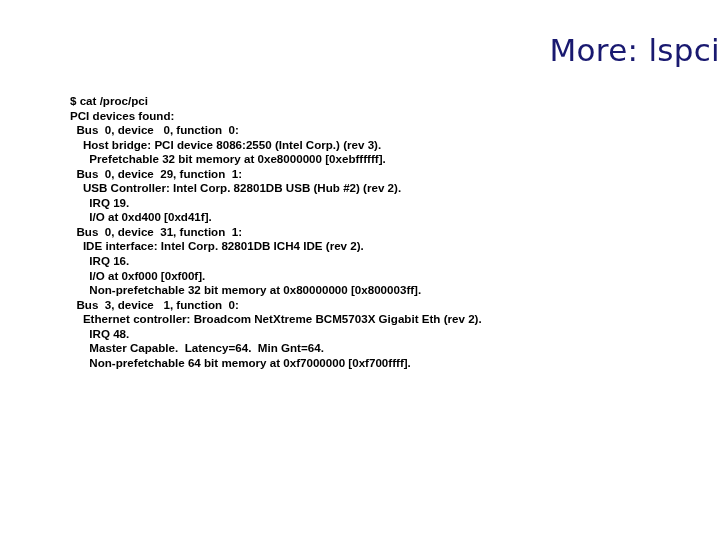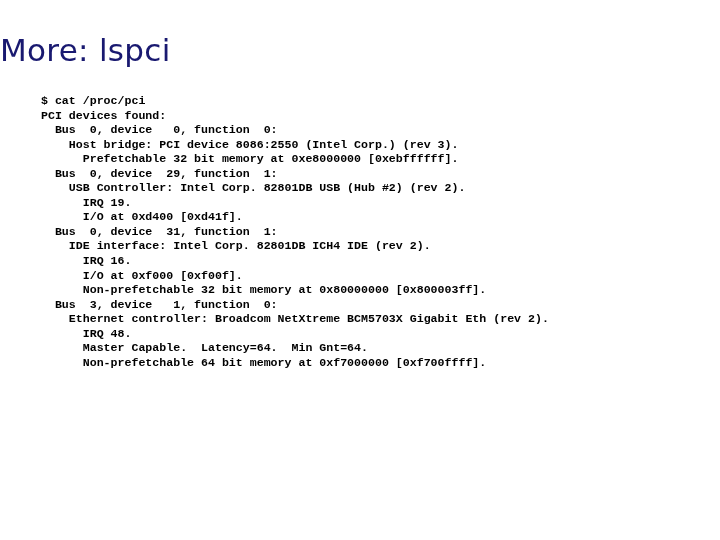--- a/index.html
+++ b/index.html
@@ -23,37 +23,37 @@
     width: 720px;
     height: 540px;
     background: #ffffff;
   }
 
   .slide-title {
     position: absolute;
     left: 0;
     top: 31px;
     width: 720px;
-    text-align: left;
+    text-align: right;
     font-family: "DejaVu Sans", sans-serif;
     font-size: 31px;
     font-weight: normal;
     font-style: normal;
     letter-spacing: 0.3px;
     color: #191970;
     line-height: 38px;
     white-space: pre;
   }
 
   .console-block {
     position: absolute;
-    left: 41px;
+    left: 70px;
     top: 94px;
     width: 640px;
-    font-family: Liberation Mono, monospace;
+    font-family: Liberation Sans, sans-serif;
     font-size: 11.6px;
     font-weight: bold;
     color: #000000;
     line-height: 14.55px;
     letter-spacing: 0px;
     white-space: pre;
   }
 
   .console-line {
     white-space: pre;

